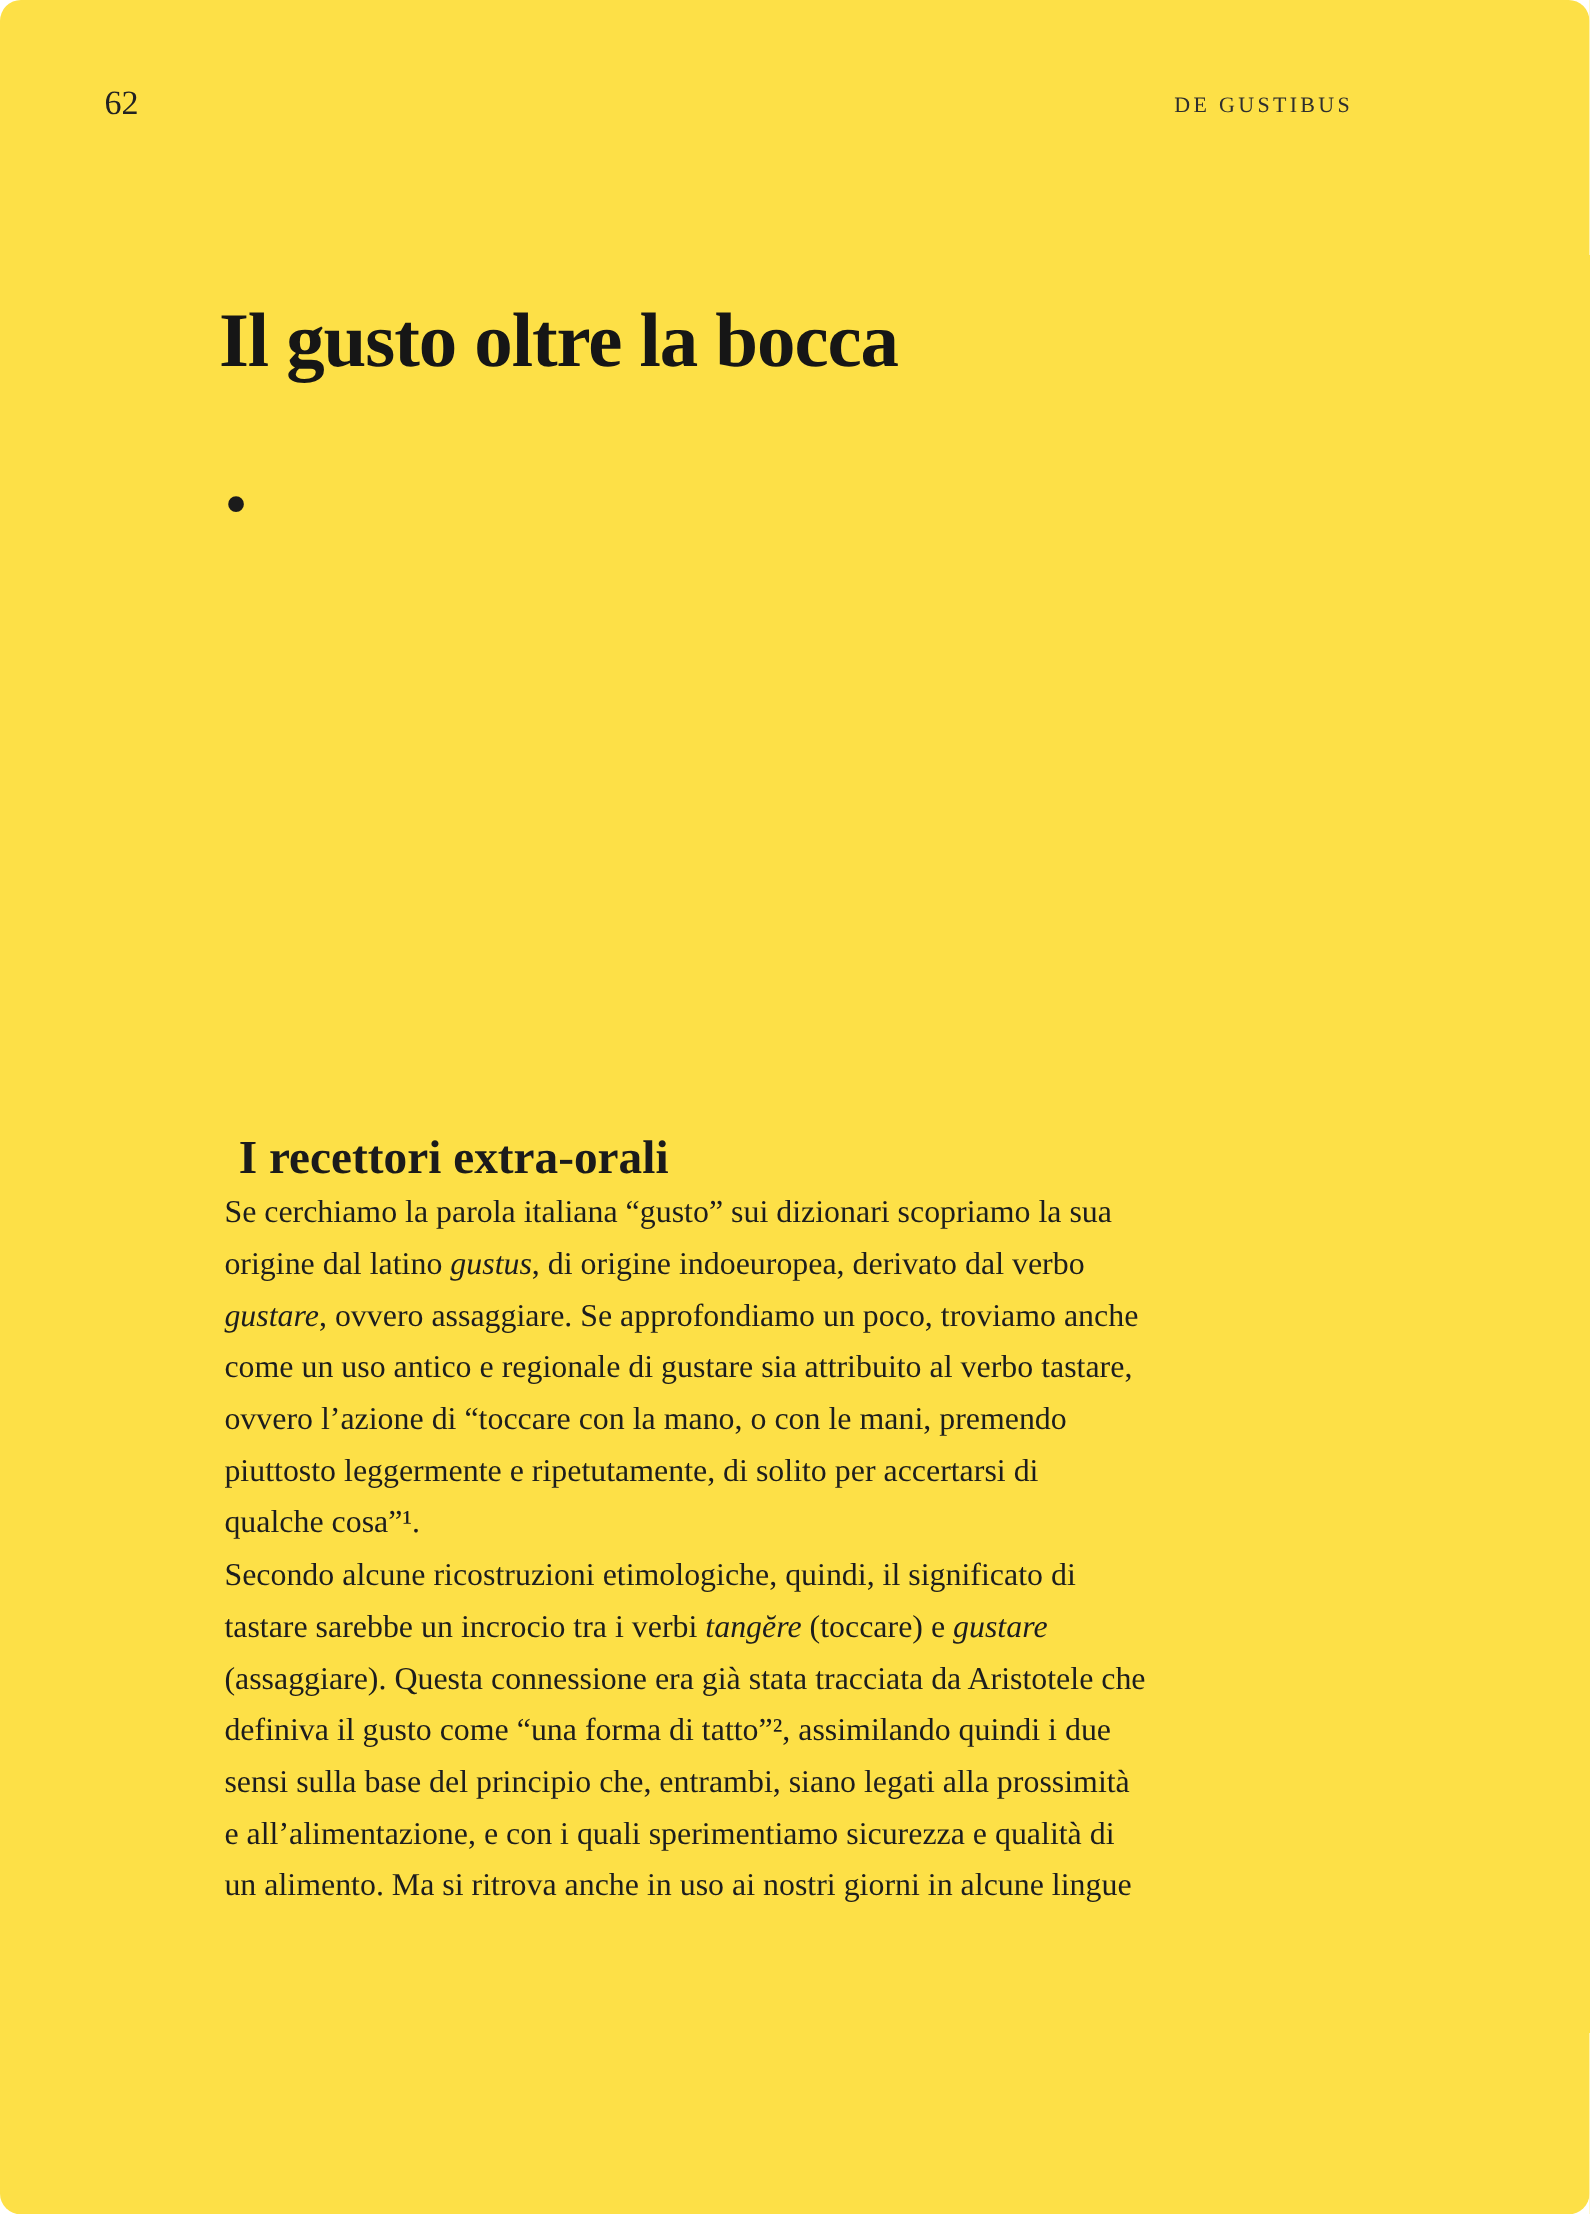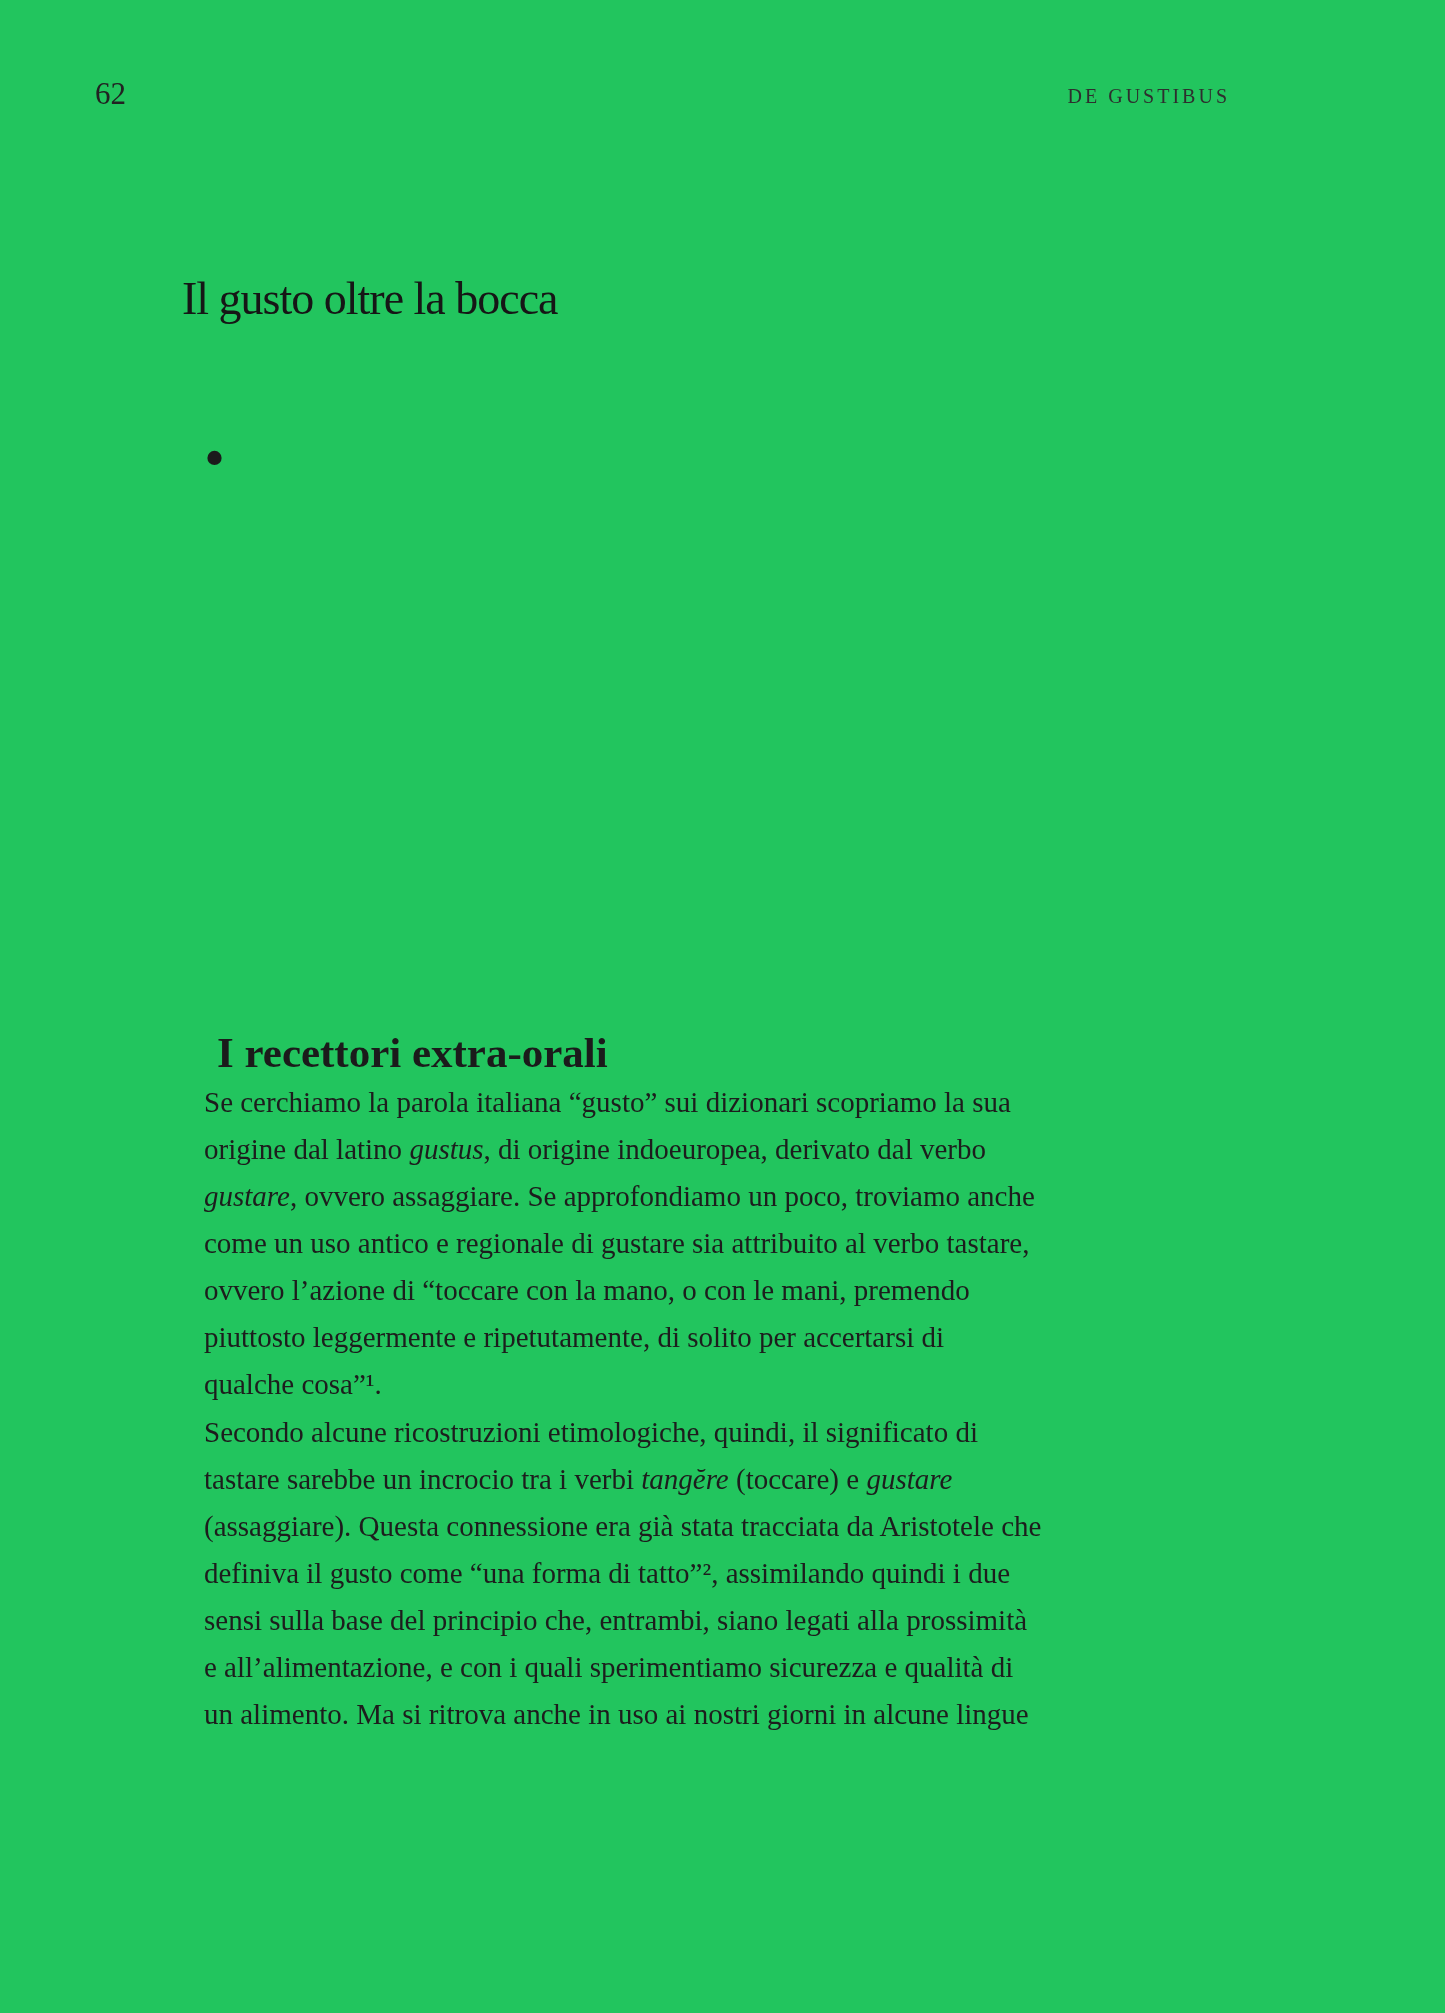--- a/index.html
+++ b/index.html
@@ -4,24 +4,25 @@
 <style>
   html, body {
     margin: 0;
     padding: 0;
     background: #ffffff;
   }
   .page {
     position: relative;
     width: 1445px;
     height: 2013px;
-    background: #22c55e;
+    background: #fde047;
     font-family: "Liberation Serif", "DejaVu Serif", serif;
     color: #1d1d1d;
     overflow: hidden;
+    border-radius: 19px;
   }
   .page-number {
     position: absolute;
     left: 95px;
     top: 78px;
     font-size: 31px;
     line-height: 1;
     color: #222222;
   }
   .running-header {
@@ -29,26 +30,26 @@
     right: 215px;
     top: 86px;
     font-size: 20px;
     line-height: 1;
     letter-spacing: 3px;
     color: #2e2e2e;
     margin-left: 37px;
   }
   .chapter-title {
     position: absolute;
-    left: 182px;
+    left: 199px;
     top: 276px;
     margin: 0;
-    font-size: 46px;
+    font-size: 70px;
     line-height: 1;
-    font-weight: 400;
+    font-weight: 700;
     letter-spacing: -1px;
     color: #161616;
     white-space: nowrap;
   }
   .section-bullet {
     position: absolute;
     left: 204px;
     top: 428px;
     font-size: 60px;
     line-height: 60px;

